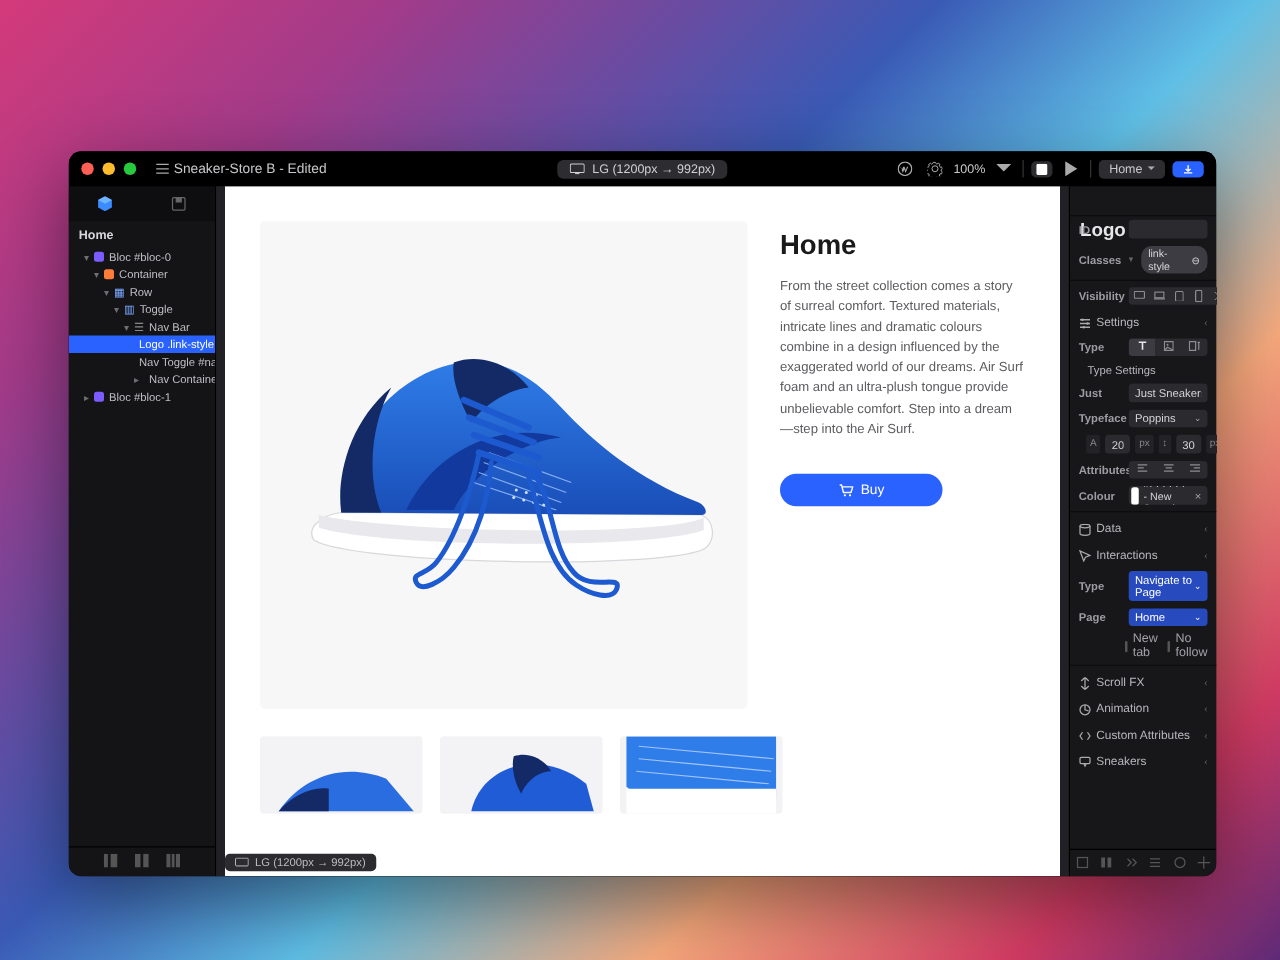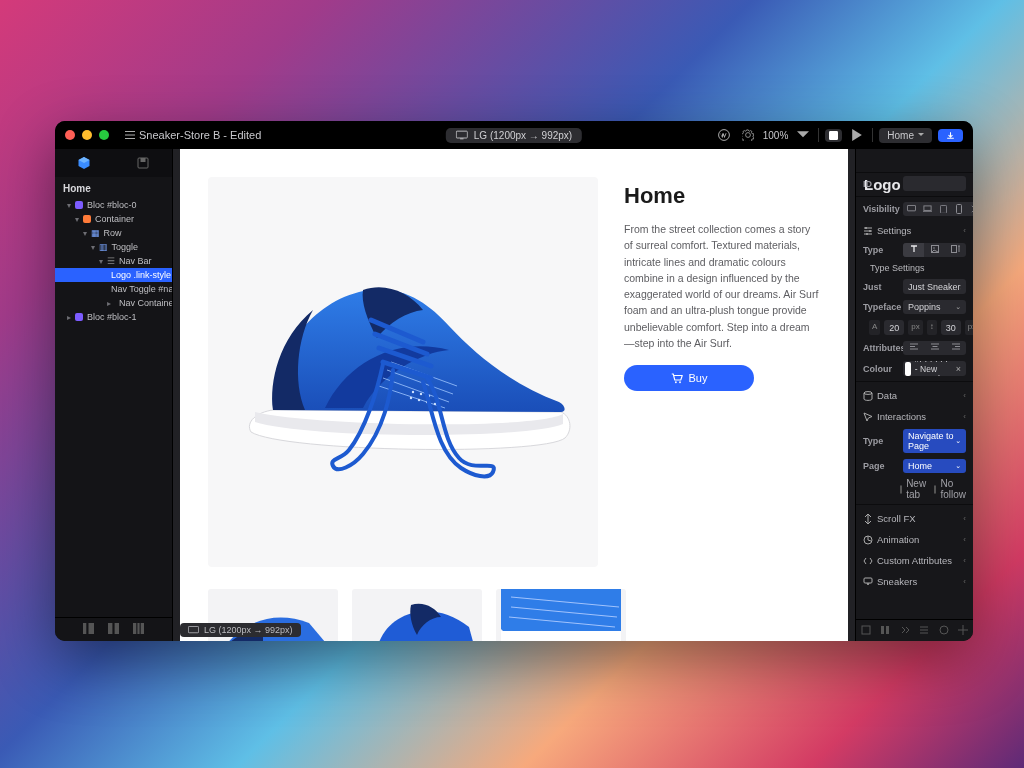--- a/index.html
+++ b/index.html
@@ -2,21 +2,21 @@
 <html><head>
 <meta charset="utf-8">
 <style>
   * { box-sizing: border-box; margin: 0; padding: 0; font-family: -apple-system, BlinkMacSystemFont, "Segoe UI", Helvetica, Arial, sans-serif; }
   body {
     width: 1024px; height: 768px; overflow: hidden;
     background: linear-gradient(135deg, #d43a7a 0%, #a13b8a 18%, #3a5ab5 42%, #5fbfe6 56%, #f7a97c 72%, #d33b64 88%, #5e2a77 100%);
     position: relative;
   }
   .window {
-    position: absolute; left: 55px; top: 121px; width: 918px; height: 520px;
+    position: absolute; left: 55px; top: 121px; width: 918px; height: 580px;
     background: #0f0f11; border-radius: 10px; overflow: hidden; box-shadow: 0 20px 60px rgba(0,0,0,.45);
     display: flex; flex-direction: column;
   }
   
   .titlebar {
     height: 28px; background: #000; display: flex; align-items: center; padding: 0 10px; position: relative; color: #d7d7da;
   }
   .traffic { display: flex; gap: 7px; margin-right: 12px; }
   .traffic span { width: 10px; height: 10px; border-radius: 50%; }
   .r { background:#ff5f56;} .y{background:#ffbd2e;} .g{background:#27c93f;}
@@ -46,21 +46,21 @@
   .sl-footer svg{width:11px;height:11px;}
 
   
   .canvas-wrap { flex:1; background:#1c1c1f; display:flex; flex-direction:column; min-width:0;}
   .canvas-ruler { position:relative; flex:1; overflow:hidden; background:#212125; }
   .canvas { position:absolute; left:7px; top:0; right:7px; bottom:0; background:#fff; overflow:hidden; }
   .product-area { padding:28px 28px 0; display:flex; gap:26px;}
   .main-img { width:390px; height:390px; background:#f7f7f8; border-radius:4px; display:flex; align-items:center; justify-content:center; position:relative;}
   .side { flex:1; padding-top:6px;}
   .side h1 { font-size:22px; font-weight:800; color:#1a1a1a; margin-bottom:12px;}
-  .side p { font-size:10.5px; line-height:1.55; color:#5d5d61; margin-bottom:14px;}
+  .side p { font-size:10.5px; line-height:1.55; color:#5d5d61; margin-bottom:28px;}
   .buy-btn { background:#2a62ff; color:#fff; border:none; border-radius:18px; padding:7px 0; width:130px; font-size:11px; display:flex; align-items:center; justify-content:center; gap:6px; cursor:pointer;text-align:center;}
   .thumbs { display:flex; gap:14px; padding:22px 28px 0;}
   .thumb { width:130px; height:62px; background:#f3f3f5; border-radius:3px; overflow:hidden; display:flex; align-items:center; justify-content:center;}
   .canvas-status { position:absolute; left:7px; bottom:4px; background:#2c2c30; color:#bcbcc0; font-size:9px; padding:2px 8px; border-radius:4px; display:flex; align-items:center; gap:5px;}
 
   
   .sneaker svg { display:block; }
 
   
   .inspector { width:118px; background:#17171a; color:#c2c2c6; font-size:9px; display:flex; flex-direction:column; border-left:1px solid #000;}
@@ -353,20 +353,28 @@
               <path d="M1 4h8" stroke="#777"></path>
             </svg>
           </span>
       </div>
       <div class="insp-body">
 
         <div class="insp-row">
           <span class="lbl">ID</span>
           <input class="field ctrl" value="" style="">
         </div>
+        <div class="insp-row">
+          <span class="lbl">Classes</span>
+          <span style="color:#666;font-size:7px;">▾</span>
+          <div class="ctrl"><span class="chip">
+                <span>link-style</span>
+                <span style="font-size:8px;">⊖</span>
+              </span></div>
+        </div>
 
         <div class="divline"></div>
         <div class="insp-row">
           <span class="lbl">Visibility</span>
           <div class="ctrl vis-icons">
             <span>
                 <svg viewBox="0 0 10 8" width="9">
                   <rect x=".5" y=".5" width="9" height="6" rx=".5" fill="none" stroke="currentColor"></rect>
                 </svg>
               </span>

